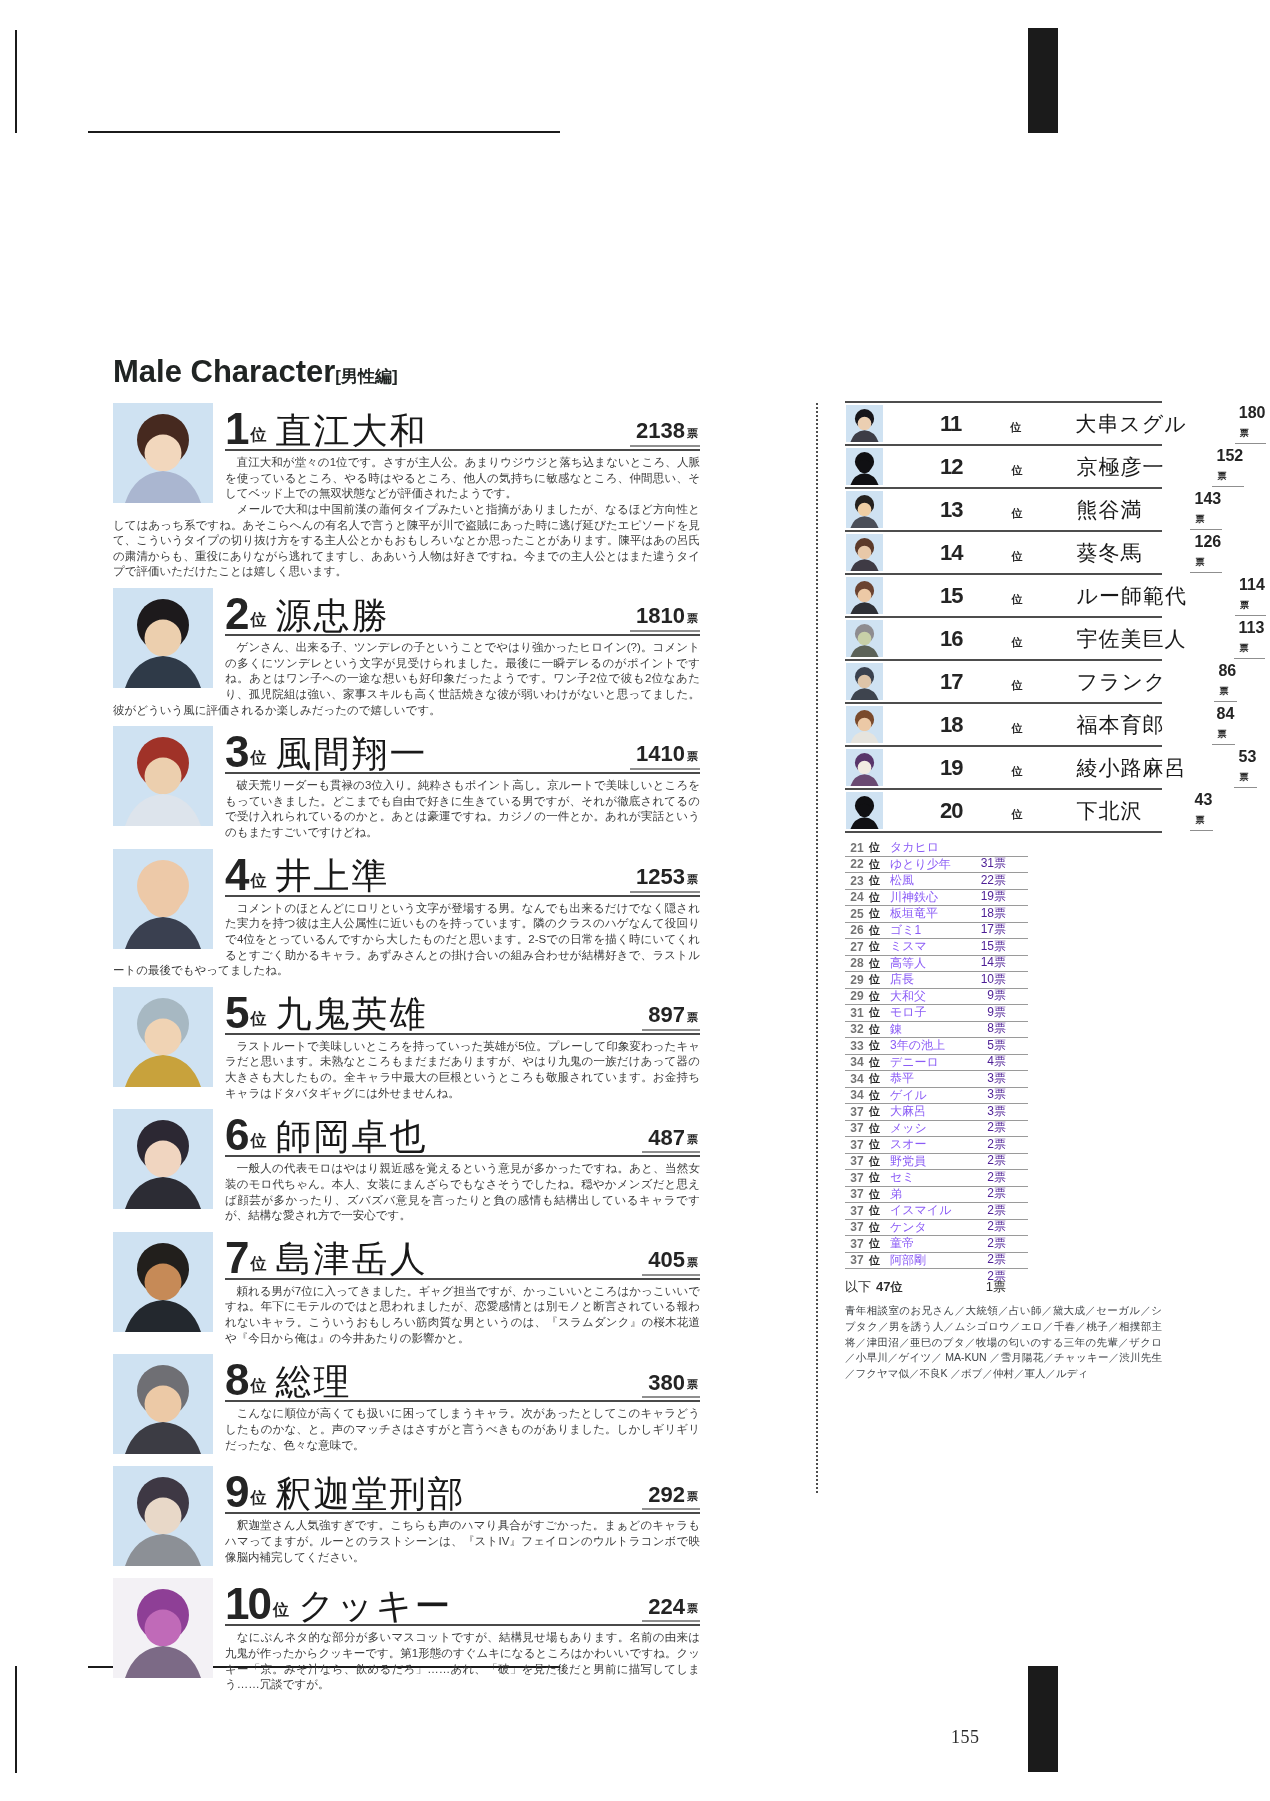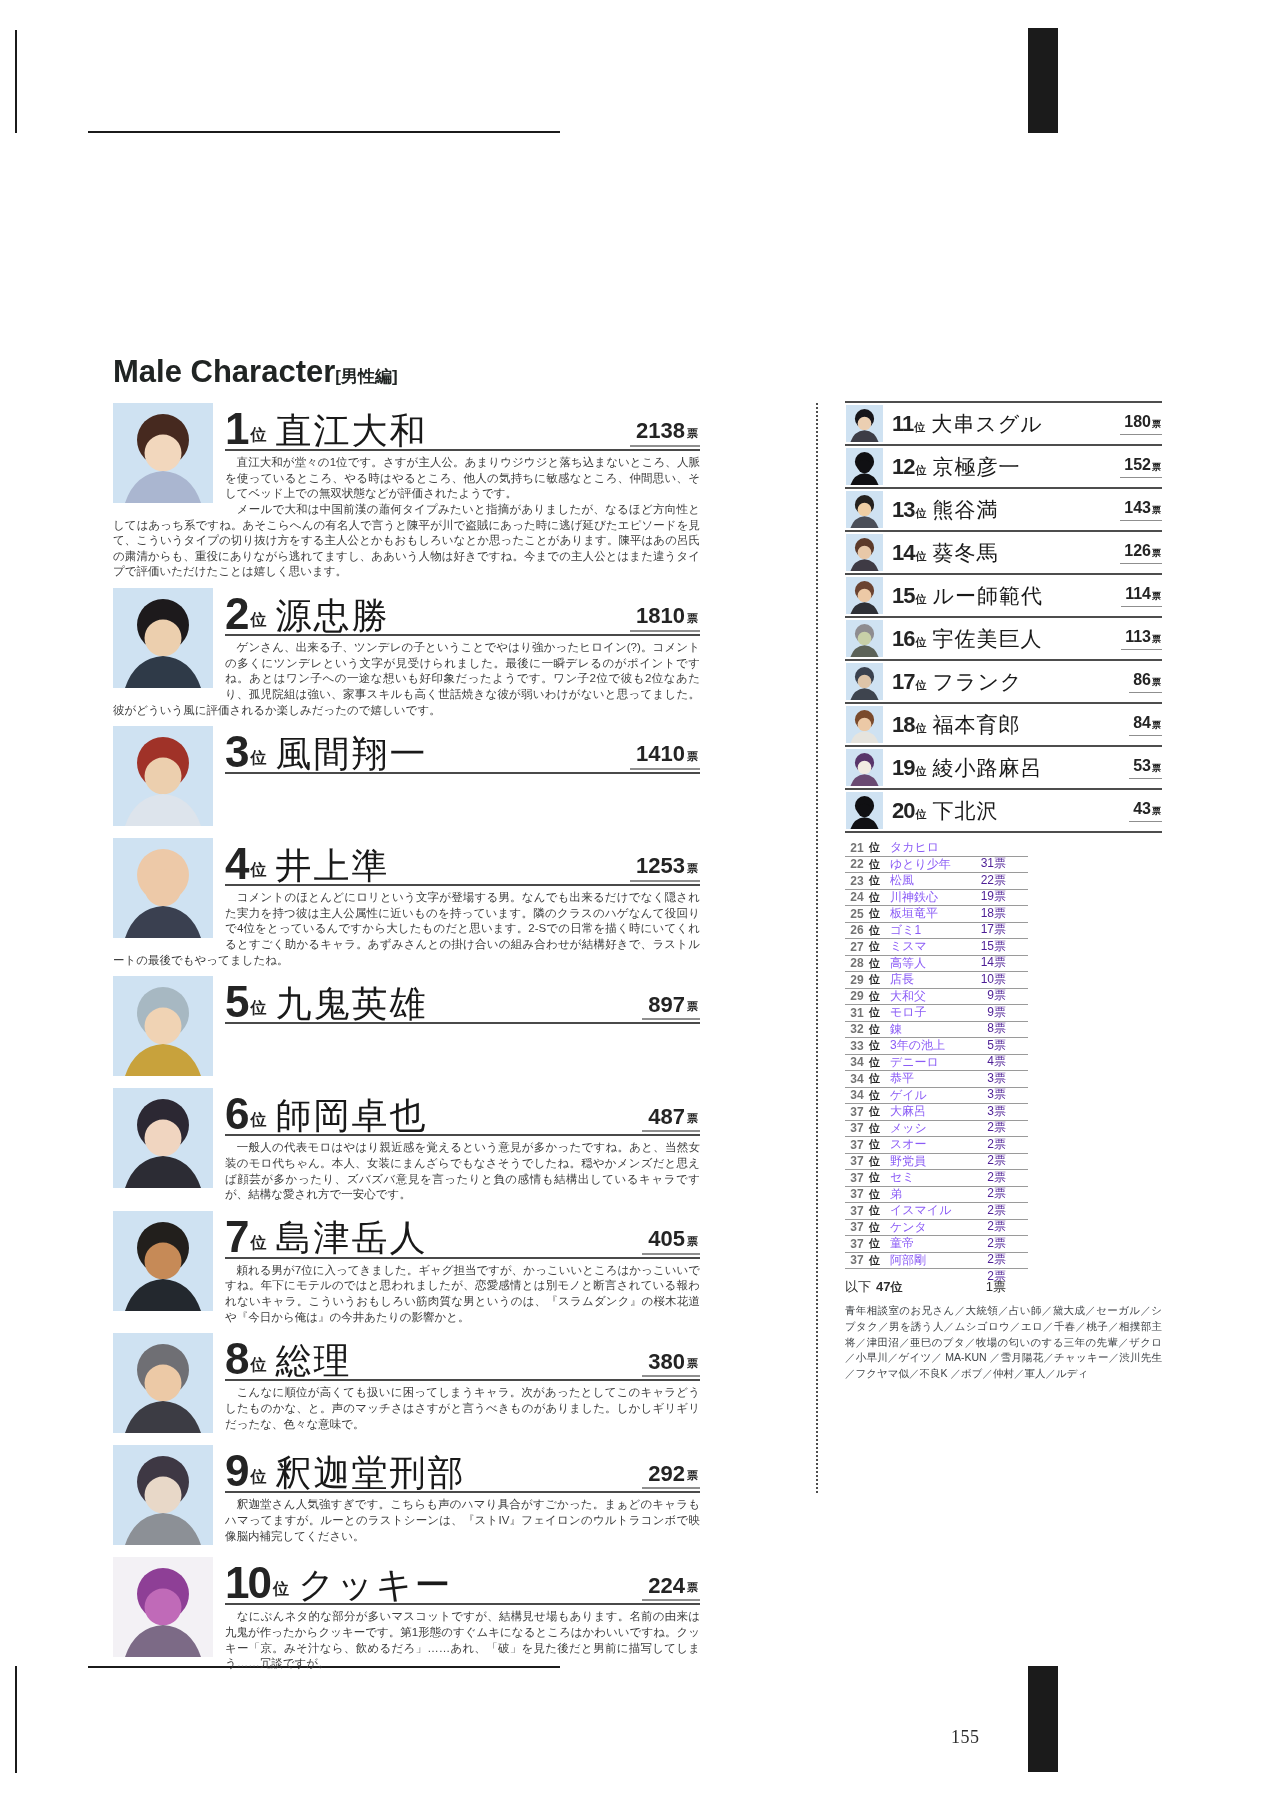--- a/index.html
+++ b/index.html
@@ -38,21 +38,21 @@
   .entry-head{overflow:hidden;display:flex;align-items:flex-end;border-bottom:2px solid #4a4a4a;height:46px;padding-bottom:2px;}
   .rank-num{font-size:44px;font-weight:900;line-height:.82;letter-spacing:-2px;color:#242424;}
   .rank-i{font-size:16px;font-weight:900;margin:0 9px 1px 3px;color:#242424;}
   .char-name{font-family:"Liberation Serif","DejaVu Serif",serif;font-size:36px;line-height:.9;letter-spacing:2px;color:#191919;white-space:nowrap;}
   .votes{margin-left:auto;display:flex;align-items:flex-end;border-bottom:2px solid #8f8f8f;padding:0 2px 4px 6px;}
   .votes b{font-size:22px;font-weight:900;line-height:.85;color:#242424;}
   .votes i{font-style:normal;font-size:11px;font-weight:700;margin-left:2px;color:#242424;}
   .desc{margin:4px 0 0;font-size:11.5px;line-height:1.36;color:#3b3b3b;text-align:justify;white-space:pre-line;}
 
   
-  .r-row{display:flex;align-items:center;height:41px;border-bottom:2px solid #4d4d4d;}
+  .r-row{display:flex;align-items:center;height:41px;border-bottom:2px solid #4d4d4d;gap:48px;}
   .r-row:first-child{border-top:2px solid #4d4d4d;}
   .r-portrait{width:37px;height:37px;margin:0 9px 0 1px;flex:none;}
   .r-rank{font-size:22px;font-weight:900;letter-spacing:-1px;color:#242424;line-height:1;}
   .r-i{font-size:11px;font-weight:900;color:#242424;margin:8px 6px 0 1px;}
   .r-name{font-family:"Liberation Serif","DejaVu Serif",serif;font-size:21px;letter-spacing:1px;color:#191919;white-space:nowrap;}
   .r-votes{margin-left:auto;border-bottom:1px solid #8f8f8f;padding:0 1px 3px 4px;}
   .r-votes b{font-size:16px;font-weight:900;color:#242424;}
   .r-votes i{font-style:normal;font-size:9px;font-weight:700;margin-left:1px;color:#242424;}
 
   
@@ -145,20 +145,21 @@
     </div>
     <div class="entry-head">
       <span class="rank-num">3</span>
       <span class="rank-i">位</span>
       <span class="char-name">風間翔一</span>
       <span class="votes">
               <b>1410</b>
               <i>票</i>
             </span>
     </div>
+    <p class="desc">　破天荒リーダーも貫禄の3位入り。純粋さもポイント高し。京ルートで美味しいところをもっていきました。どこまでも自由で好きに生きている男ですが、それが徹底されてるので受け入れられているのかと。あとは豪運ですね。カジノの一件とか。あれが実話というのもまたすごいですけどね。</p>
   </article>
 
   <article class="entry">
     <div class="portrait">
       <svg viewBox="0 0 100 100">
         <rect class="av-bg" width="100" height="100" fill="#cfe2f2"></rect>
         <circle class="av-hair" cx="50" cy="37" r="26" fill="#edc9a8"></circle>
         <circle class="av-face" cx="50" cy="50" r="18.5" fill="#edc9a8"></circle>
         <path class="av-body" d="M12,100 Q22,70 50,68 Q78,70 88,100 Z" fill="#3a4050"></path>
       </svg>
@@ -186,20 +187,21 @@
     </div>
     <div class="entry-head">
       <span class="rank-num">5</span>
       <span class="rank-i">位</span>
       <span class="char-name">九鬼英雄</span>
       <span class="votes">
               <b>897</b>
               <i>票</i>
             </span>
     </div>
+    <p class="desc">　ラストルートで美味しいところを持っていった英雄が5位。プレーして印象変わったキャラだと思います。未熟なところもまだまだありますが、やはり九鬼の一族だけあって器の大きさも大したもの。全キャラ中最大の巨根というところも敬服されています。お金持ちキャラはドタバタギャグには外せませんね。</p>
   </article>
 
   <article class="entry">
     <div class="portrait">
       <svg viewBox="0 0 100 100">
         <rect class="av-bg" width="100" height="100" fill="#cfe2f2"></rect>
         <circle class="av-hair" cx="50" cy="37" r="26" fill="#2c2833"></circle>
         <circle class="av-face" cx="50" cy="50" r="18.5" fill="#f0d5c0"></circle>
         <path class="av-body" d="M12,100 Q22,70 50,68 Q78,70 88,100 Z" fill="#2c2c34"></path>
       </svg>

